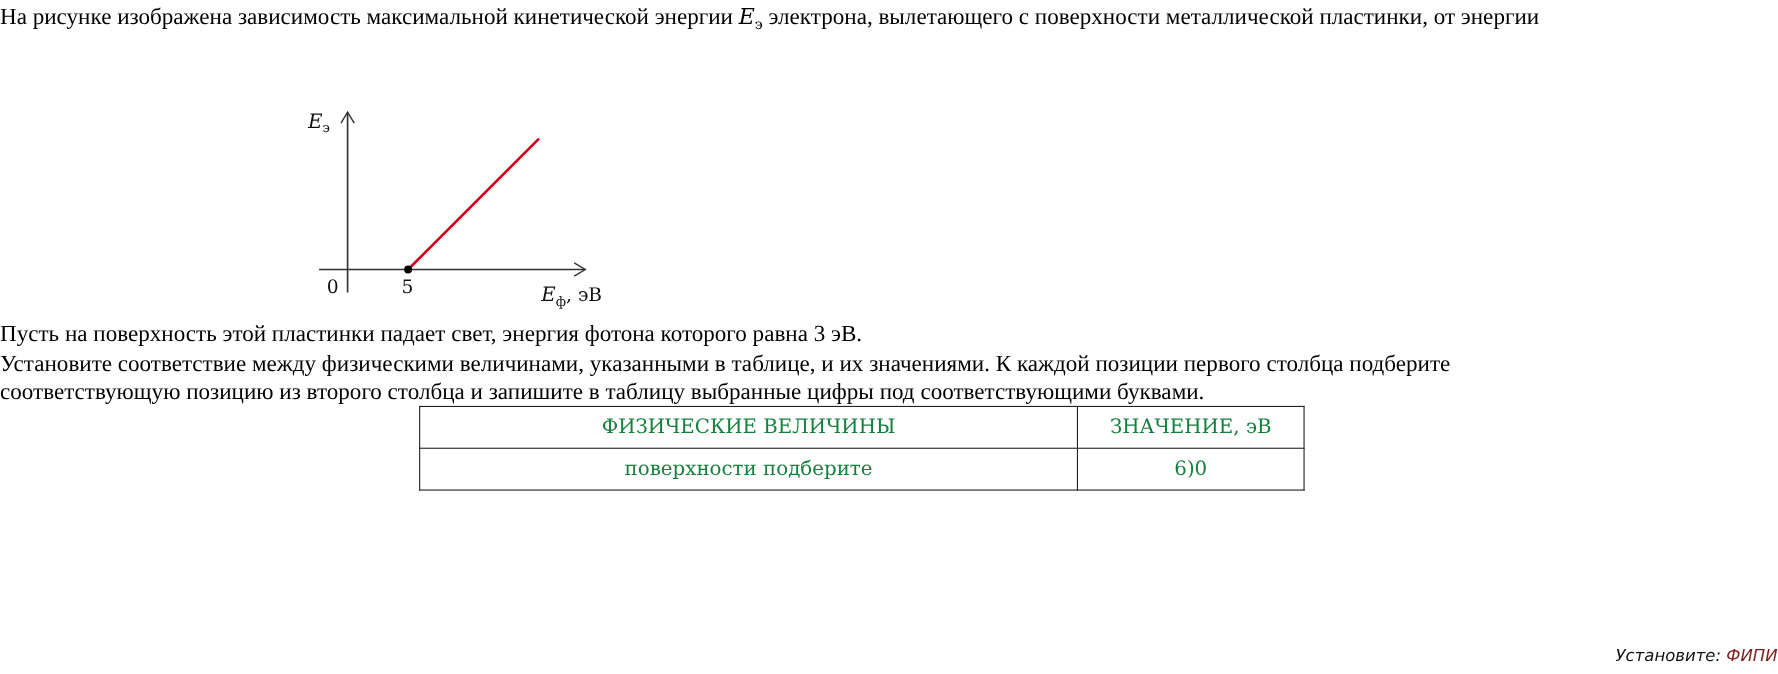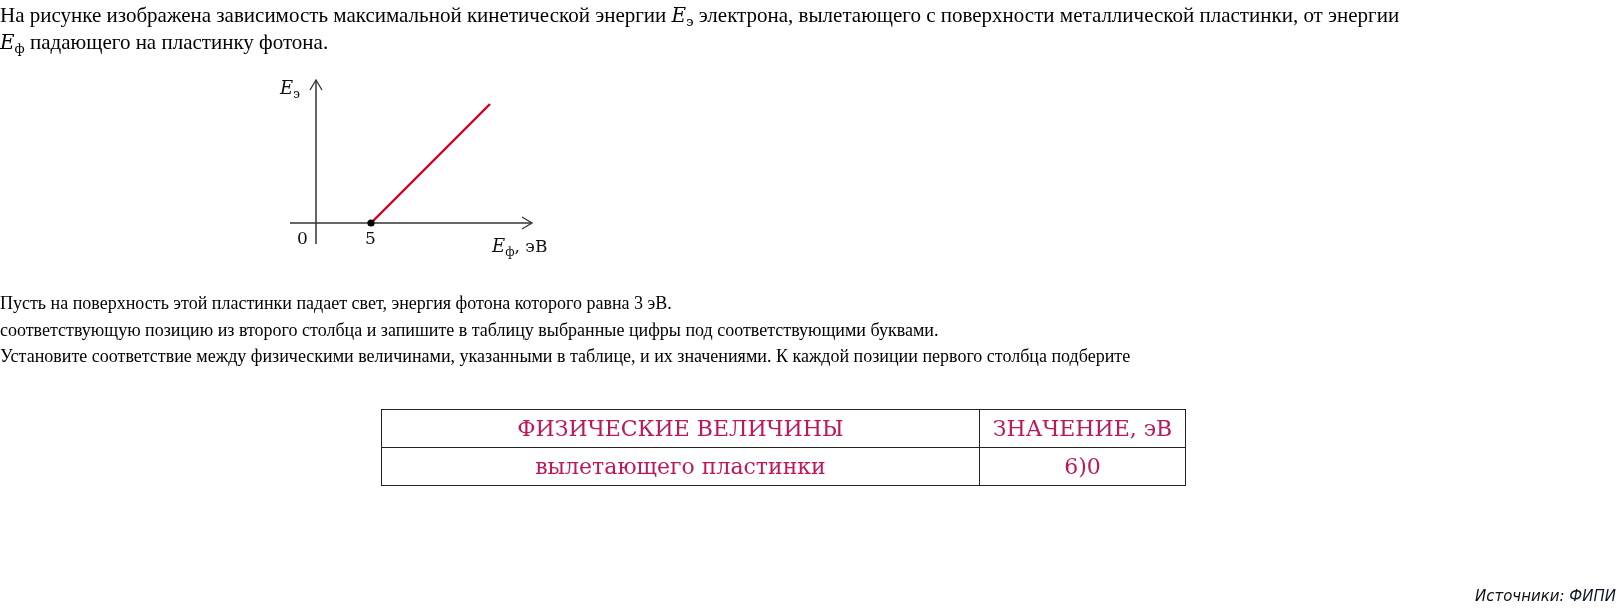--- a/index.html
+++ b/index.html
@@ -32,45 +32,44 @@
     }
     .math sub {
       font-style: normal;
       font-size: 13px;
       vertical-align: -4px;
       line-height: 0;
     }
     .graph {
       position: absolute;
       left: 270px;
-      top: 66px;
+      top: 88px;
       width: 300px;
       height: 200px;
     }
     .graph svg { display: block; }
     .task {
       position: absolute;
       left: 0;
       top: 290px;
       width: 1616px;
       font-family: "Liberation Serif", serif;
-      font-size: 18px;
+      font-size: 21px;
       line-height: 26.5px;
       white-space: nowrap;
     }
     .task .line { display: block; height: 26.5px; }
     .match-table {
       position: absolute;
       left: 381px;
       top: 369px;
       border-collapse: collapse;
       font-family: "DejaVu Serif", serif;
-      font-size: 22px;
-      color: #be185d;
-      margin-top: 40px;
+      font-size: 18px;
+      color: #15803d;
     }
     .match-table th, .match-table td {
       border-left: 1.5px solid #222;
       border-right: 1.5px solid #222;
       text-align: center;
       font-weight: normal;
       padding: 0;
     }
     .match-table thead th {
       border-top: 1.5px solid #222;
@@ -84,31 +83,28 @@
     .sources {
       position: absolute;
       right: 0;
       bottom: 8px;
       font-family: "DejaVu Sans", sans-serif;
       font-style: italic;
       font-size: 15px;
       color: #111;
       white-space: nowrap;
     }
-    .sources .src-link { color: #0f172a; }
+    .sources .src-link { color: #7f1d1d; }
   </style>
 </head>
 <body>
 
 <div class="intro">
   <span class="line">
     <span>На рисунке изображена зависимость максимальной кинетической энергии </span><span class="math"><span>E</span><sub>э</sub></span><span> электрона, вылетающего с поверхности металлической пластинки, от энергии</span>
-  </span>
-  <span class="line">
-    <span class="math"><span>E</span><sub>ф</sub></span><span> падающего на пластинку фотона.</span>
   </span>
 </div>
 
 <div class="graph">
   <svg width="300" height="200" viewBox="0 0 300 200">
 
     <line x1="46" y1="178" x2="46" y2="14" stroke="#333" stroke-width="1.5"></line>
     <polyline points="40,24 46,14 52,24" fill="none" stroke="#333" stroke-width="1.3"></polyline>
 
     <line x1="20" y1="157" x2="262" y2="157" stroke="#333" stroke-width="1.5"></line>
@@ -120,34 +116,34 @@
 
     <text x="10" y="28" font-family="DejaVu Serif, serif" font-style="italic" font-size="18" fill="#111"><tspan>E</tspan><tspan font-style="normal" font-size="12" dy="4">э</tspan></text>
     <text x="27" y="178" font-family="DejaVu Serif, serif" font-size="17" fill="#111">0</text>
     <text x="95" y="178" font-family="DejaVu Serif, serif" font-size="17" fill="#111">5</text>
     <text x="222" y="186" font-family="DejaVu Serif, serif" font-size="18" fill="#111"><tspan font-style="italic">E</tspan><tspan font-size="12" dy="4">ф</tspan><tspan dy="-4" font-size="17">, эВ</tspan></text>
   </svg>
 </div>
 
 <div class="task">
   <span class="line">Пусть на поверхность этой пластинки падает свет, энергия фотона которого равна 3 эВ.</span>
+  <span class="line">Установите соответствие между физическими величинами, указанными в таблице, и их значениями. К каждой позиции первого столбца подберите</span>
   <span class="line">соответствующую позицию из второго столбца и запишите в таблицу выбранные цифры под соответствующими буквами.</span>
-  <span class="line">Установите соответствие между физическими величинами, указанными в таблице, и их значениями. К каждой позиции первого столбца подберите</span>
 </div>
 
 <table class="match-table">
   <thead>
     <tr>
       <th class="col1">ФИЗИЧЕСКИЕ ВЕЛИЧИНЫ</th>
       <th class="col2">ЗНАЧЕНИЕ, эВ</th>
     </tr>
   </thead>
   <tbody>
     <tr>
-      <td class="col1">вылетающего пластинки</td>
+      <td class="col1">поверхности подберите</td>
       <td class="col2">6)0</td>
     </tr>
   </tbody>
 </table>
 
 <div class="sources">
-  <span>Источники: </span><span class="src-link">ФИПИ</span>
+  <span>Установите: </span><span class="src-link">ФИПИ</span>
 </div>
 
 </body></html>

